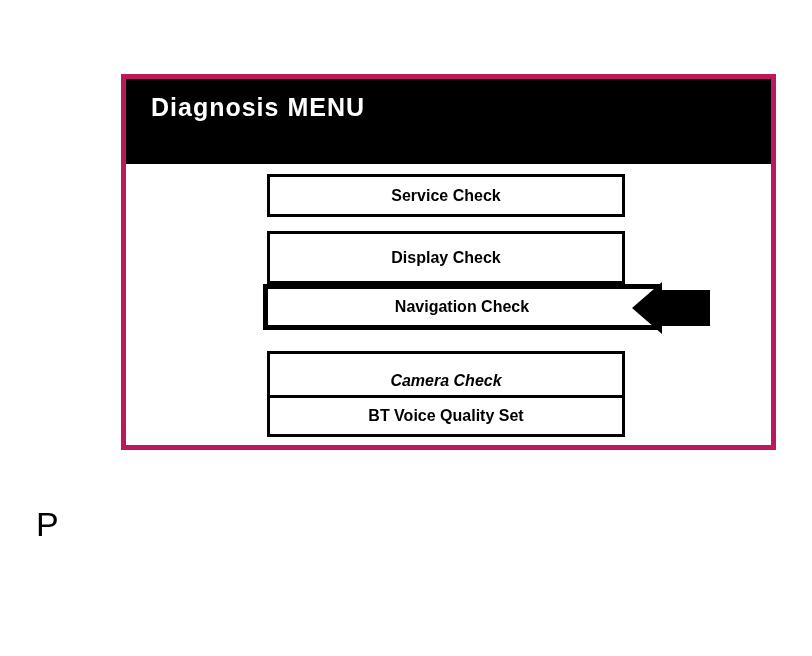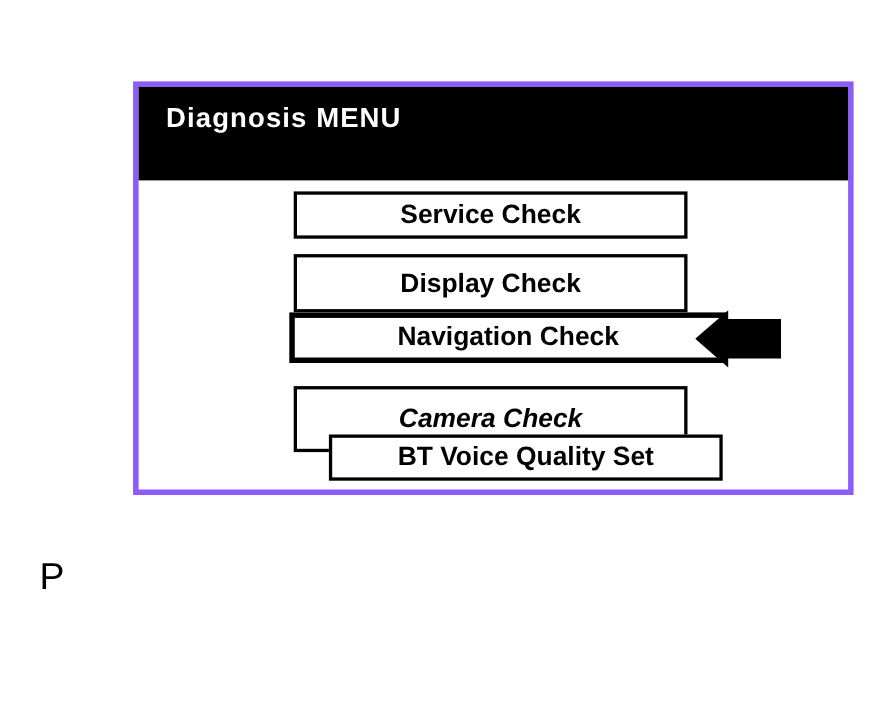--- a/index.html
+++ b/index.html
@@ -13,21 +13,21 @@
     background: #ffffff;
     overflow: hidden;
   }
 
   .panel {
     position: absolute;
     left: 121px;
     top: 74px;
     width: 655px;
     height: 376px;
-    border: 5px solid #8b5cf6;
+    border: 5px solid #be185d;
     background: #ffffff;
   }
 
   .panel-header {
     position: absolute;
     left: 0;
     top: 0;
     width: 645px;
     height: 85px;
     background: #000000;
@@ -46,32 +46,32 @@
 
   .menu-btn {
     position: absolute;
     left: 141px;
     width: 358px;
     background: #ffffff;
     border: 3px solid #000000;
     display: flex;
     align-items: center;
     justify-content: center;
-    font-size: 24px;
+    font-size: 16px;
     font-weight: bold;
     color: #000000;
     white-space: nowrap;
     cursor: pointer;
   }
 
   .btn-service    { top: 95px;  height: 43px; }
   .btn-display    { top: 152px; height: 53px; }
   .btn-navigation { top: 205px; height: 46px; left: 137px; width: 398px; border-width: 5px; }
   .btn-camera     { top: 272px; height: 60px; font-style: italic; }
-  .btn-bt         { top: 316px; height: 42px; margin-left: 32px; }
+  .btn-bt         { top: 316px; height: 42px; }
 
   .pointer-arrow {
     position: absolute;
     left: 506px;
     top: 203px;
     width: 78px;
     height: 52px;
   }
 
   .footer-page-label {

